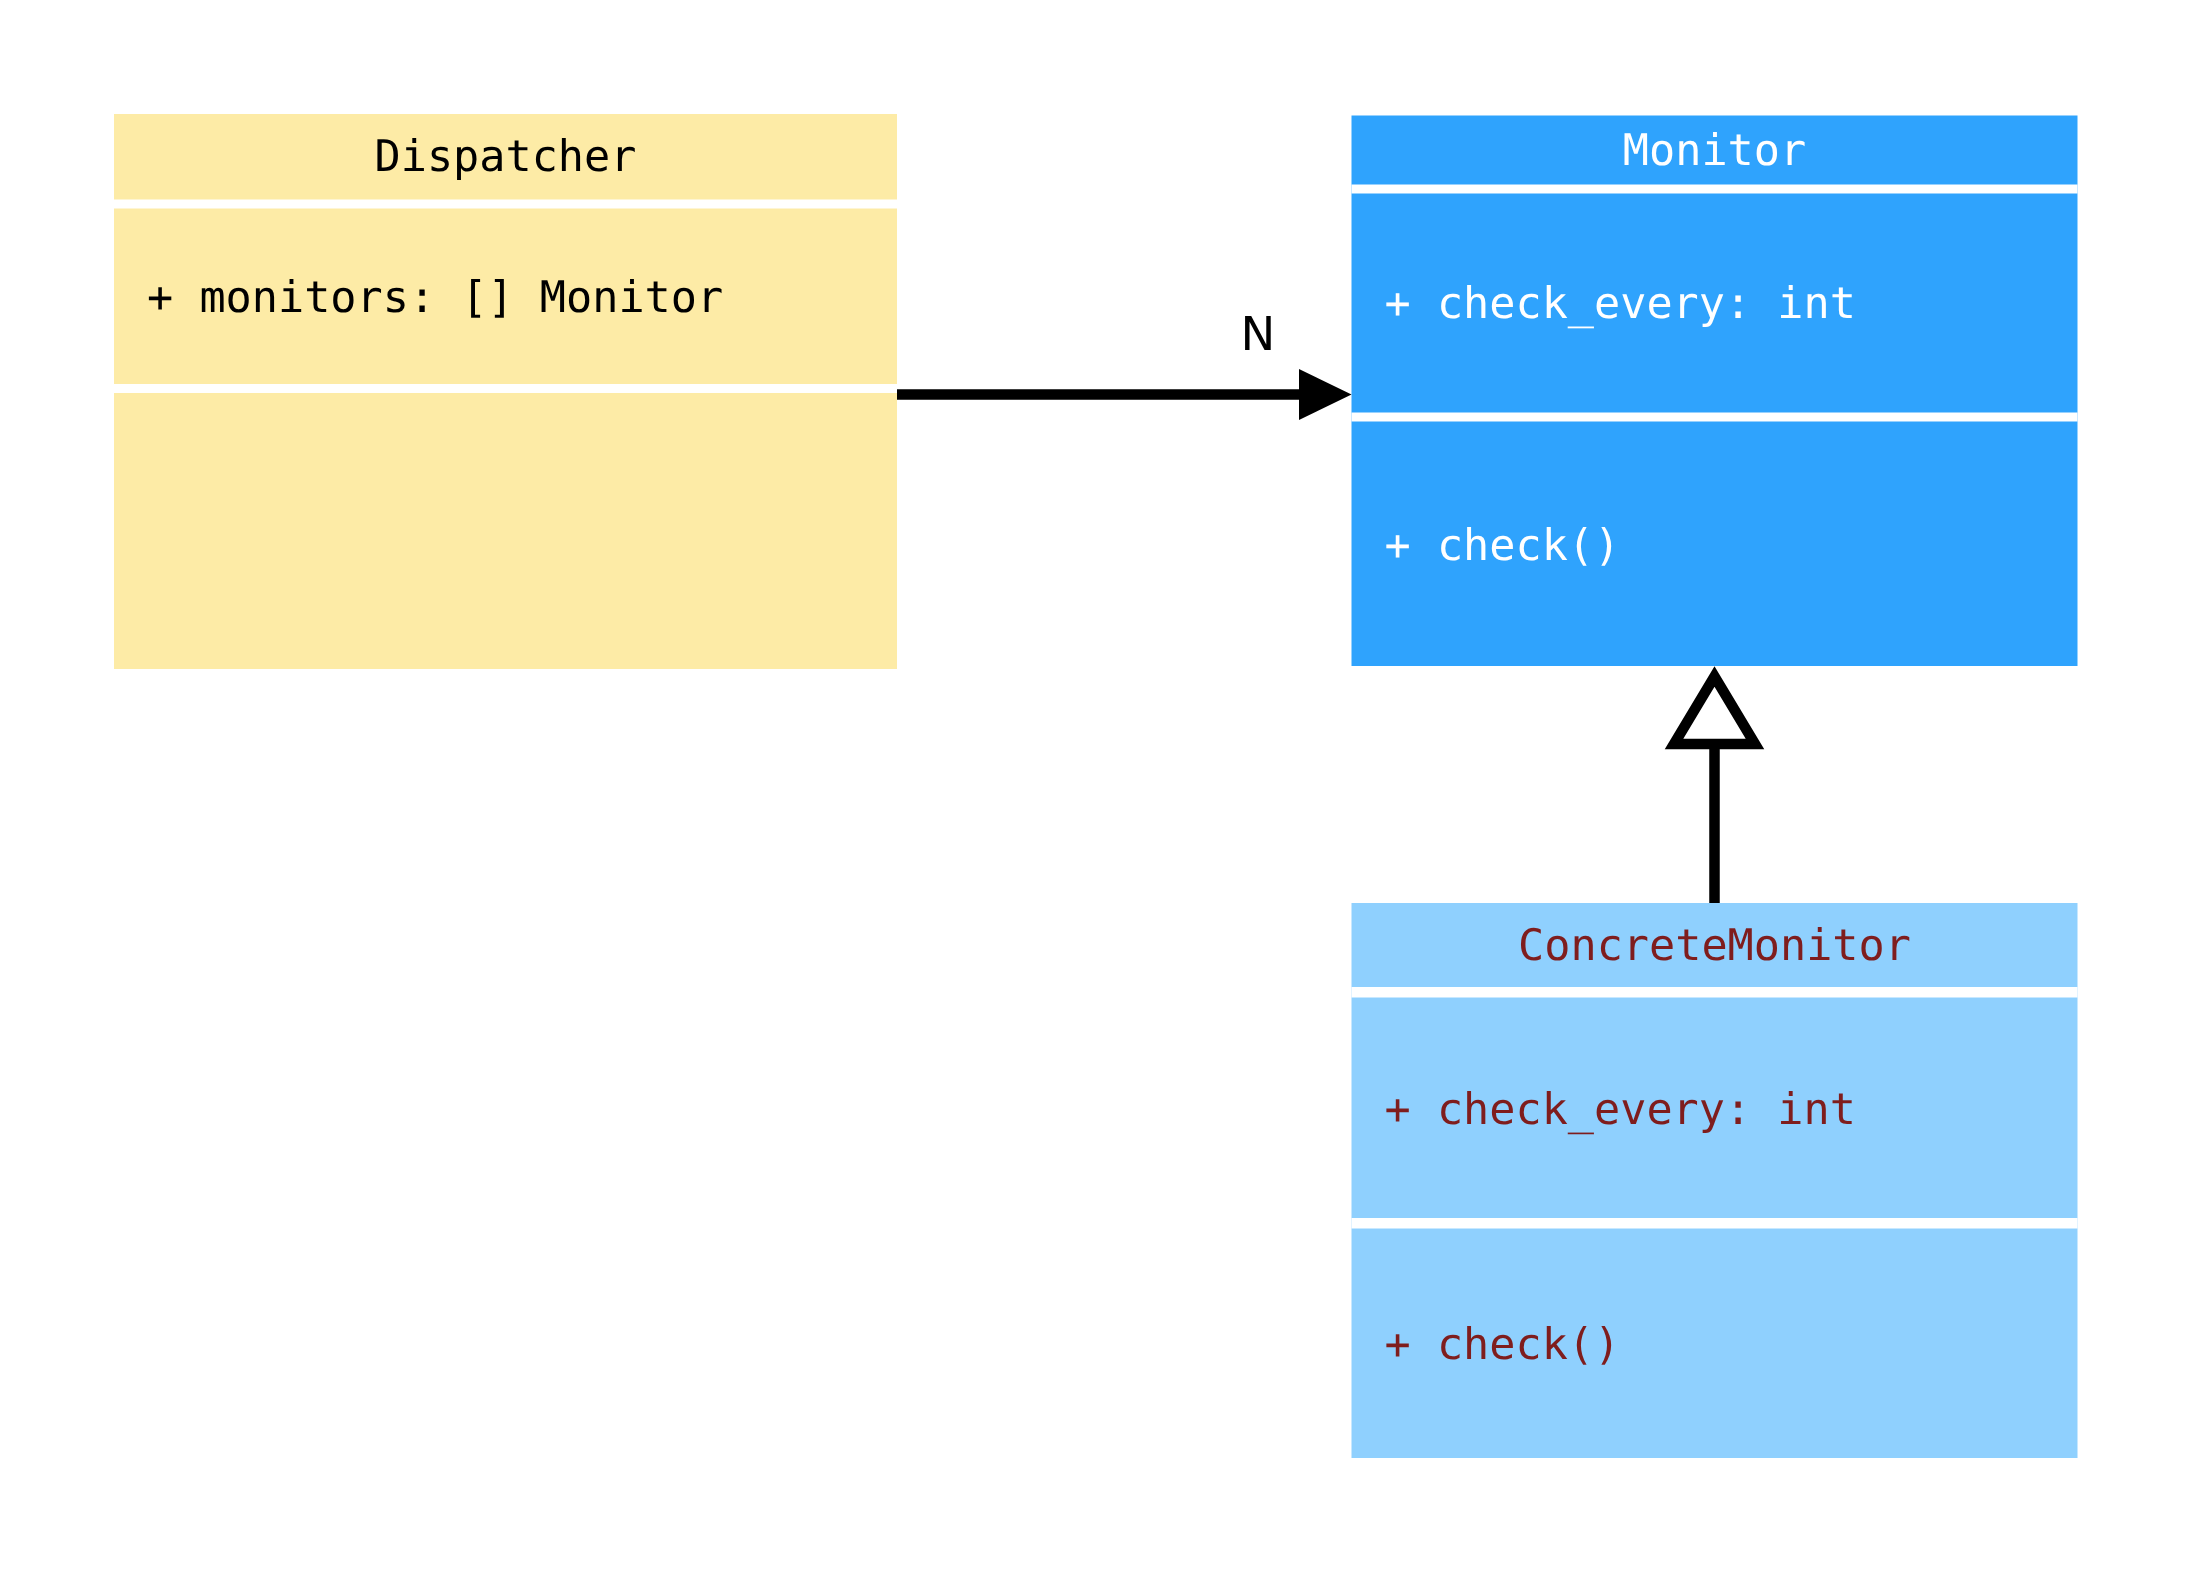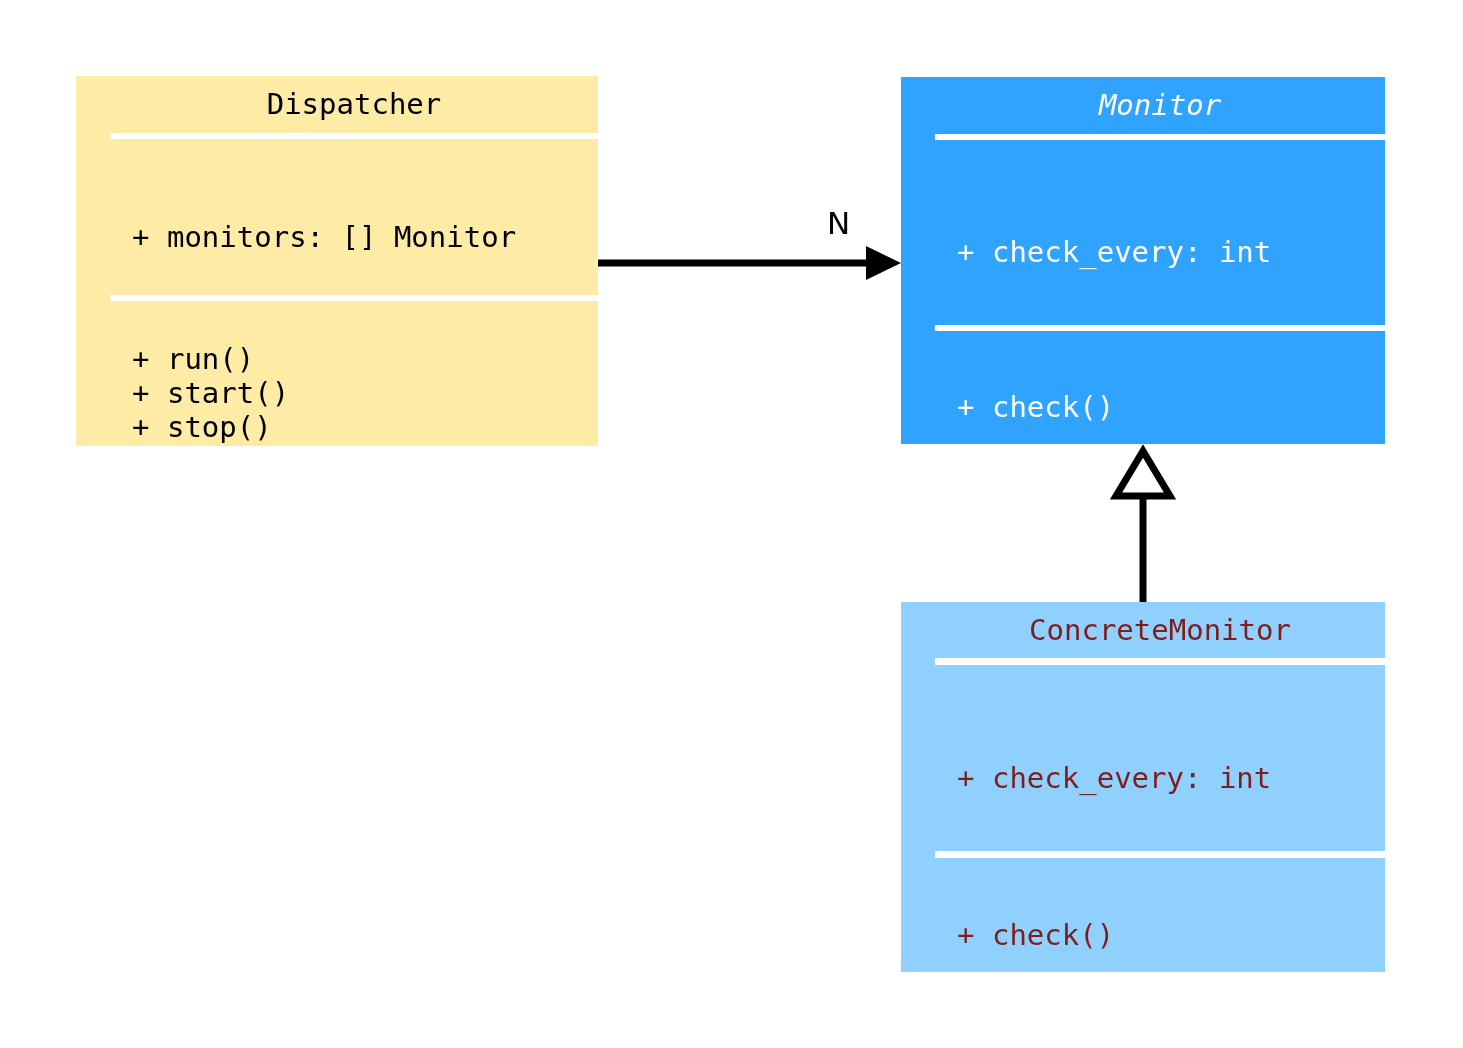--- a/index.html
+++ b/index.html
@@ -21,21 +21,20 @@
     width: 1463px;
     height: 1048px;
   }
 
   
   .uml-class {
     position: absolute;
     box-sizing: border-box;
     display: flex;
     flex-direction: column;
-    padding-left: 34px;
   }
 
   .uml-title {
     box-sizing: border-box;
     text-align: center;
     font-family: "DejaVu Sans Mono", monospace;
     font-size: 29px;
     line-height: 1;
     letter-spacing: 0px;
     display: flex;
@@ -47,21 +46,20 @@
   .uml-section {
     box-sizing: border-box;
     font-family: "DejaVu Sans Mono", monospace;
     font-size: 29px;
     line-height: 34px;
     white-space: pre;
     display: flex;
     flex-direction: column;
     justify-content: center;
     padding-left: 22px;
-    margin-top: 39px;
   }
 
   .sep {
     background: #ffffff;
     width: 100%;
     flex: 0 0 auto;
   }
 
   
   #dispatcher-class {
@@ -80,22 +78,21 @@
   
   #monitor-class {
     left: 901px;
     top: 77px;
     width: 484px;
     height: 367px;
     background: #2fa3fd;
     color: #ffffff;
   }
   #monitor-class .uml-title {
-    height: 57px;
-    font-style: italic;
+    height: 46px;
     text-align: center;
   }
   #monitor-class .sep { height: 6px; }
   #monitor-class .monitor-attrs { height: 146px; }
   #monitor-class .monitor-ops { flex: 1 1 auto; }
 
   
   #concrete-monitor-class {
     left: 901px;
     top: 602px;
@@ -132,23 +129,20 @@
 </head>
 <body>
 
 <div class="canvas">
 
   <div class="uml-class" id="dispatcher-class">
     <div class="uml-title">Dispatcher</div>
     <div class="sep"></div>
     <div class="uml-section dispatcher-attrs">+ monitors: [] Monitor</div>
     <div class="sep"></div>
-    <div class="uml-section dispatcher-ops">+ run()
-+ start()
-+ stop()</div>
   </div>
 
   <div class="uml-class" id="monitor-class">
     <div class="uml-title">Monitor</div>
     <div class="sep"></div>
     <div class="uml-section monitor-attrs">+ check_every: int</div>
     <div class="sep"></div>
     <div class="uml-section monitor-ops">+ check()</div>
   </div>
 

